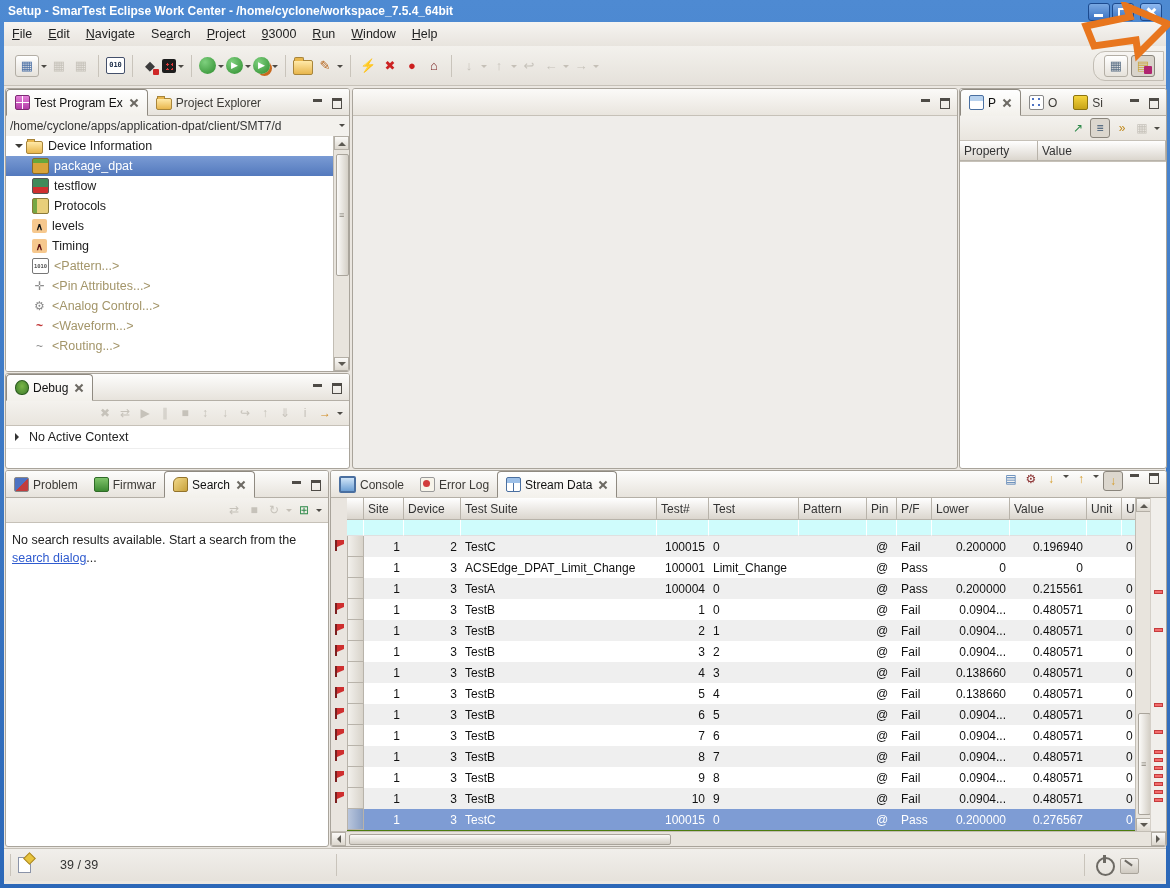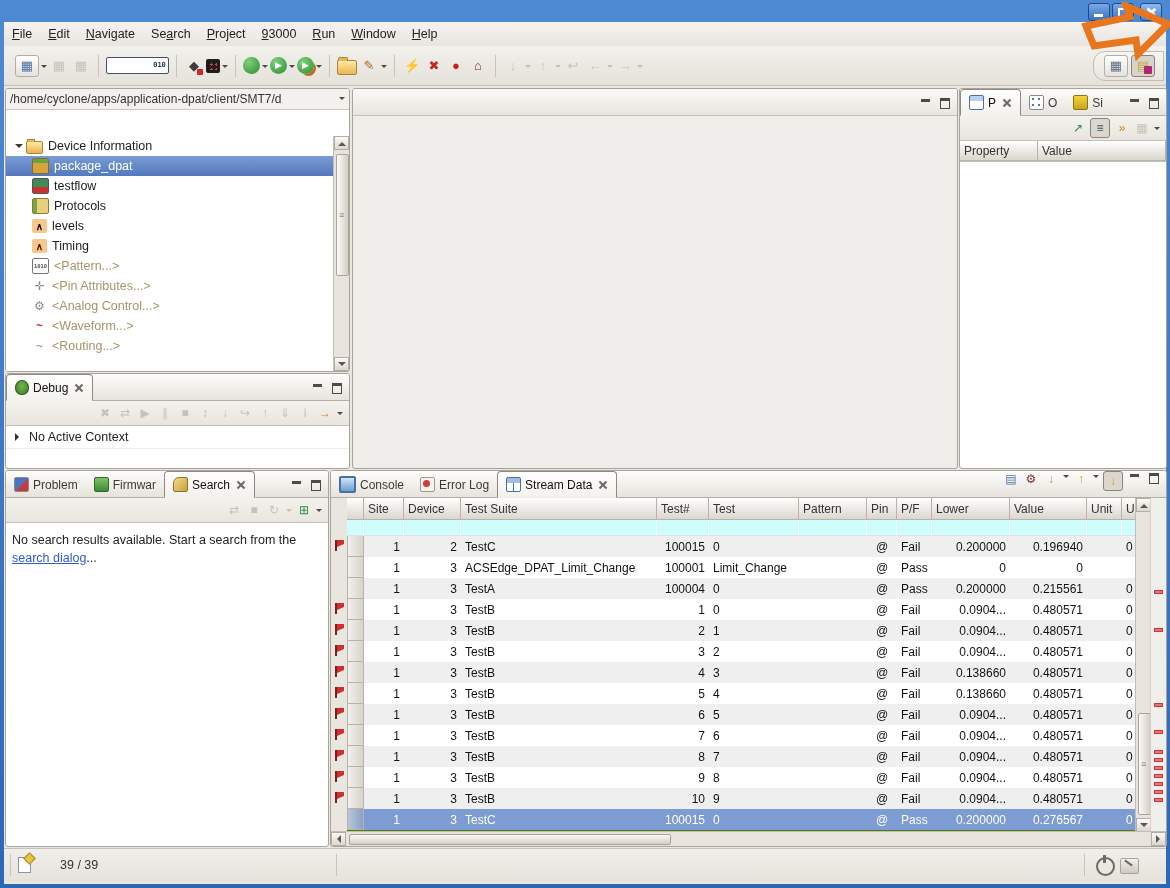--- a/index.html
+++ b/index.html
@@ -22,21 +22,21 @@
            background:linear-gradient(#f6f4f1,#e8e4de);border-bottom:1px solid #d0ccc4;}
   .menu-item{font-size:12.5px;color:#222;padding:3px 8px;background:none;border:none;font-family:inherit;}
   .menu-item u{text-decoration:underline;}
   
   #toolbar{position:absolute;left:4px;top:46px;width:1162px;height:40px;
            background:linear-gradient(#f3f1ed,#e5e1da);border-bottom:1px solid #c6c1b8;display:flex;align-items:center;padding-left:6px;box-sizing:border-box;}
   .tgroup{display:flex;align-items:center;gap:2px;padding:0 5px;}
   .tsep{width:1px;height:22px;background:#c9c4bb;margin:0 2px;}
   .ti{width:20px;height:20px;display:flex;align-items:center;justify-content:center;font-size:13px;line-height:1;}
   .ti.boxed{width:17px;height:15px;border:1px solid #44506b;background:#fff;border-radius:2px;
-            font-family:"DejaVu Sans Mono",monospace;font-size:7px;font-weight:bold;padding-left:44px;}
+            font-family:"DejaVu Sans Mono",monospace;font-size:7px;font-weight:bold;}
   .ti.raised,.ti.pressed{border:1px solid #b3aea5;background:linear-gradient(#fff,#e6e2db);border-radius:3px;width:22px;height:20px;}
   .ti.pressed{background:#d9d4cb;border-color:#8a857c;}
   .ti.runbtn{width:17px;height:17px;border-radius:50%;background:radial-gradient(circle at 35% 30%,#7ed07e,#2c8c2c);color:#fff;font-size:9px;}
   .ti.runbtn2{width:17px;height:17px;border-radius:50%;background:radial-gradient(circle at 35% 30%,#7ed07e,#2c8c2c);color:#fff;font-size:9px;box-shadow:3px 3px 0 -1px #c86a1e;}
   .ti.chip{width:14px;height:14px;background:#1d1d1d;border-radius:2px;position:relative;}
   .ti.chip::after{content:"";position:absolute;inset:3px;background:radial-gradient(#e03a3a 35%,transparent 40%) 0 0/5px 5px;}
   .ti.folder-ic{width:18px;height:13px;background:linear-gradient(#ffe9a8,#e8b64c);border:1px solid #a8853a;border-radius:1px 2px 2px 2px;position:relative;margin-top:4px;}
   .ti.folder-ic::before{content:"";position:absolute;left:0;top:-4px;width:8px;height:3px;background:#e8b64c;border:1px solid #a8853a;border-bottom:none;border-radius:2px 2px 0 0;}
   .ti.smartest{position:relative;color:#3c3c3c;}
   .ti.smartest::after{content:"";position:absolute;right:1px;bottom:1px;width:6px;height:6px;background:#cf2727;border-radius:1px;}
@@ -154,20 +154,21 @@
   
   #annot-arrow{position:absolute;left:1080px;top:2px;width:92px;height:62px;pointer-events:none;}
   a.link{cursor:pointer;}
 </style>
 </head>
 <body>
 
 <div id="root">
 
   <div id="titlebar">
+    <div id="title">Setup - SmarTest Eclipse Work Center - /home/cyclone/workspace_7.5.4_64bit</div>
     <div class="winbtn" id="btn-min">
         <i></i>
       </div>
     <div class="winbtn" id="btn-max">
         <i></i>
       </div>
     <div class="winbtn" id="btn-close">
         <i class="a"></i>
         <i class="b"></i>
       </div>
@@ -238,20 +239,38 @@
         <span class="ti" style="color: rgb(198, 194, 186);">→</span>
         <span class="dd dis"></span>
       </div>
       <div id="persp">
         <span class="ti raised" style="color: rgb(90, 111, 133);">▦</span>
         <span class="ti pressed persp2" style="color: rgb(202, 165, 63);">▤</span>
       </div>
     </div>
 
   <div class="view" style="left:5px;top:88px;width:343px;height:282px;">
+    <div class="vtabs">
+        <div class="vtab active">
+          <span class="ticn ticn-testprog"></span>
+          <span>Test Program Ex</span>
+          <span class="tclose">
+            <i class="a"></i>
+            <i class="b"></i>
+          </span>
+        </div>
+        <div class="vtab">
+          <span class="ticn ticn-folder"></span>
+          <span>Project Explorer</span>
+        </div>
+        <div class="vbtns">
+          <div class="vbtn vbtn-min"></div>
+          <div class="vbtn vbtn-max"></div>
+        </div>
+      </div>
     <div id="pathrow">
       <span>/home/cyclone/apps/application-dpat/client/SMT7/d</span>
       <span class="dd"></span>
     </div>
     <div id="tree">
         <div class="trow" style="padding-left: 6px; text-align: center;">
           <span class="tarrow">
             <span class="tri-down"></span>
           </span>
           <span class="nicn nicn-folder"></span>

